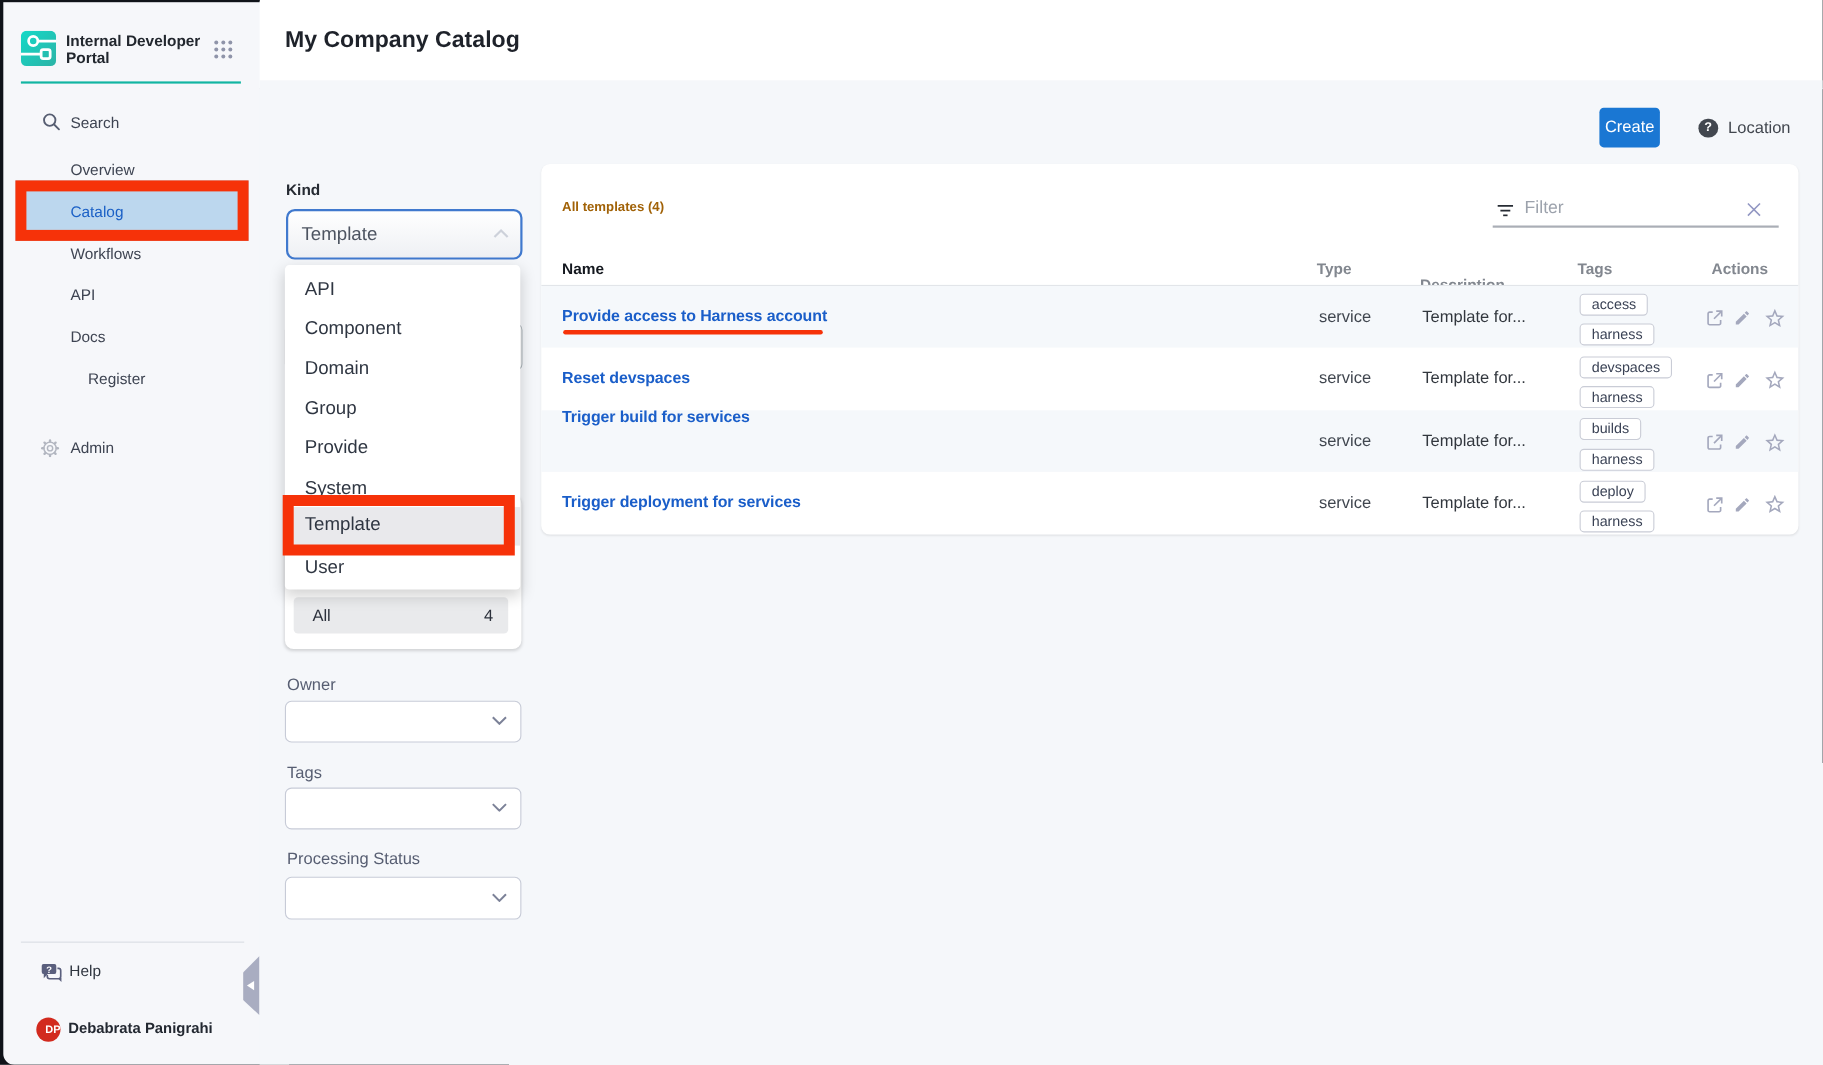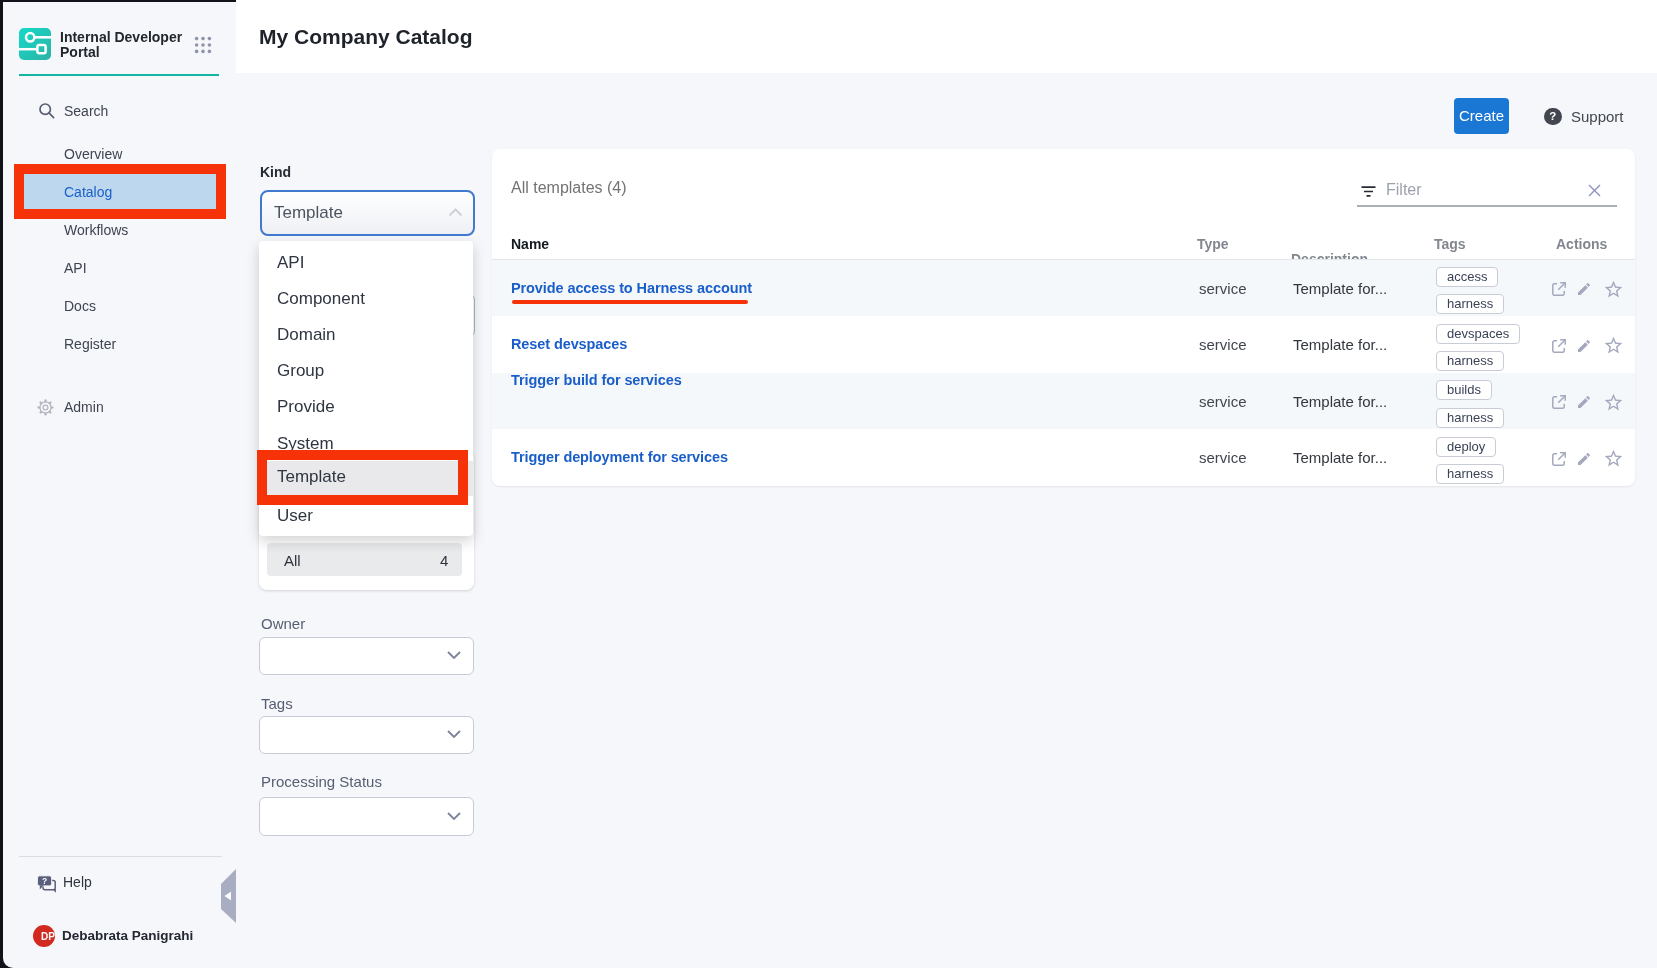--- a/index.html
+++ b/index.html
@@ -70,21 +70,21 @@
   </svg>
   <div class="navtxt" style="top:109.5px;">Search</div>
 
   <div class="navtxt" style="top:152.6px;">Overview</div>
 
   <div class="abs" style="left:11px;top:163px;width:212px;height:55px;border:10px solid #f63209;background:#bcd7ee;"></div>
   <div class="navtxt" style="top:191px;color:#1b60c6;z-index:2;">Catalog</div>
   <div class="navtxt" style="top:229.2px;">Workflows</div>
   <div class="navtxt" style="top:267px;">API</div>
   <div class="navtxt" style="top:305px;">Docs</div>
-  <div class="navtxt" style="top:343px;">Register</div>
+  <div class="navtxt" style="top:343px;margin-left:16px;">Register</div>
 
   <svg class="abs" style="left:34px;top:398px;" width="17" height="17" viewBox="0 0 17 17">
     <g stroke="#b2b6c0" fill="none" stroke-width="1.3">
       <circle cx="8.5" cy="8.5" r="5.6"></circle>
       <circle cx="8.5" cy="8.5" r="2.4"></circle>
       <g stroke-width="2.2" stroke-linecap="round">
         <line x1="8.5" y1="1.4" x2="8.5" y2="2.4"></line>
           <line x1="8.5" y1="14.6" x2="8.5" y2="15.6"></line>
         <line x1="1.4" y1="8.5" x2="2.4" y2="8.5"></line>
           <line x1="14.6" y1="8.5" x2="15.6" y2="8.5"></line>
@@ -117,21 +117,21 @@
 </div>
 
 <div id="header" class="abs">
   <div class="abs" style="left:23px;top:25px;font-size:21px;font-weight:bold;color:#1e222a;">My Company Catalog</div>
 </div>
 
 <div id="content" class="abs"></div>
 
 <div class="abs" style="left:1454px;top:98px;width:55px;height:36px;background:#1a77d3;border-radius:4px;color:#fff;font-size:15px;text-align:center;line-height:36px;">Create</div>
 <div class="abs" style="left:1544px;top:107.5px;width:17.5px;height:17.5px;border-radius:50%;background:#42474f;color:#fff;font-size:11.5px;font-weight:bold;text-align:center;line-height:17.5px;">?</div>
-<div class="abs" style="left:1571px;top:116px;transform:translateY(-50%);font-size:15px;color:#42474f;">Support</div>
+<div class="abs" style="left:1571px;top:116px;transform:translateY(-50%);font-size:15px;color:#42474f;">Location</div>
 
 <div class="abs" style="left:260px;top:172px;transform:translateY(-50%);font-size:14px;font-weight:bold;color:#262b33;">Kind</div>
 <div class="abs" style="left:260px;top:190px;width:215px;height:46px;border:2px solid #4079ce;border-radius:8px;background:linear-gradient(#ffffff,#eef0f4);"></div>
 <div class="abs" style="left:274px;top:213px;transform:translateY(-50%);font-size:17px;color:#4d5461;">Template</div>
 <svg class="abs" style="left:448px;top:208px;" width="15" height="9" viewBox="0 0 15 9">
     <path d="M1.5 7.5 L7.5 1.5 L13.5 7.5" fill="none" stroke="#cdd1da" stroke-width="2"></path>
   </svg>
 
 <div class="abs" style="left:259px;top:294px;width:216px;height:43px;background:#fff;border:1px solid #aeb6bc;border-radius:6px;"></div>
 <div class="abs" style="left:259px;top:450px;width:215px;height:140px;background:#fff;border-radius:8px;box-shadow:0 1px 3px rgba(0,0,0,0.15);"></div>
@@ -161,21 +161,21 @@
     <path d="M1 1 L7 7 L13 1" fill="none" stroke="#7c8298" stroke-width="1.8"></path>
   </svg>
 <svg class="abs" style="left:447px;top:730px;" width="14" height="8" viewBox="0 0 14 8">
     <path d="M1 1 L7 7 L13 1" fill="none" stroke="#7c8298" stroke-width="1.8"></path>
   </svg>
 <svg class="abs" style="left:447px;top:812px;" width="14" height="8" viewBox="0 0 14 8">
     <path d="M1 1 L7 7 L13 1" fill="none" stroke="#7c8298" stroke-width="1.8"></path>
   </svg>
 
 <div class="abs" style="left:492px;top:149px;width:1143px;height:337px;background:#fff;border-radius:8px;box-shadow:0 1px 2px rgba(0,0,0,0.08);overflow:hidden;">
-  <div class="abs" style="left:19px;top:39px;transform:translateY(-50%);font-size:16px;font-weight:normal;color:#737373;">All templates (4)</div>
+  <div class="abs" style="left:19px;top:39px;transform:translateY(-50%);font-size:12px;font-weight:bold;color:#a16207;">All templates (4)</div>
 
   <svg class="abs" style="left:869px;top:37px;" width="15" height="11" viewBox="0 0 15 11">
     <g stroke="#262b33" stroke-width="1.7">
         <line x1="0.5" y1="1.2" x2="14.5" y2="1.2"></line>
         <line x1="3" y1="5.5" x2="12" y2="5.5"></line>
         <line x1="5.5" y1="9.8" x2="9.5" y2="9.8"></line>
       </g>
   </svg>
   <div class="abs" style="left:894px;top:41px;transform:translateY(-50%);font-size:16px;color:#9ca2ac;">Filter</div>
   <svg class="abs" style="left:1096px;top:35px;" width="13" height="13" viewBox="0 0 13 13">

